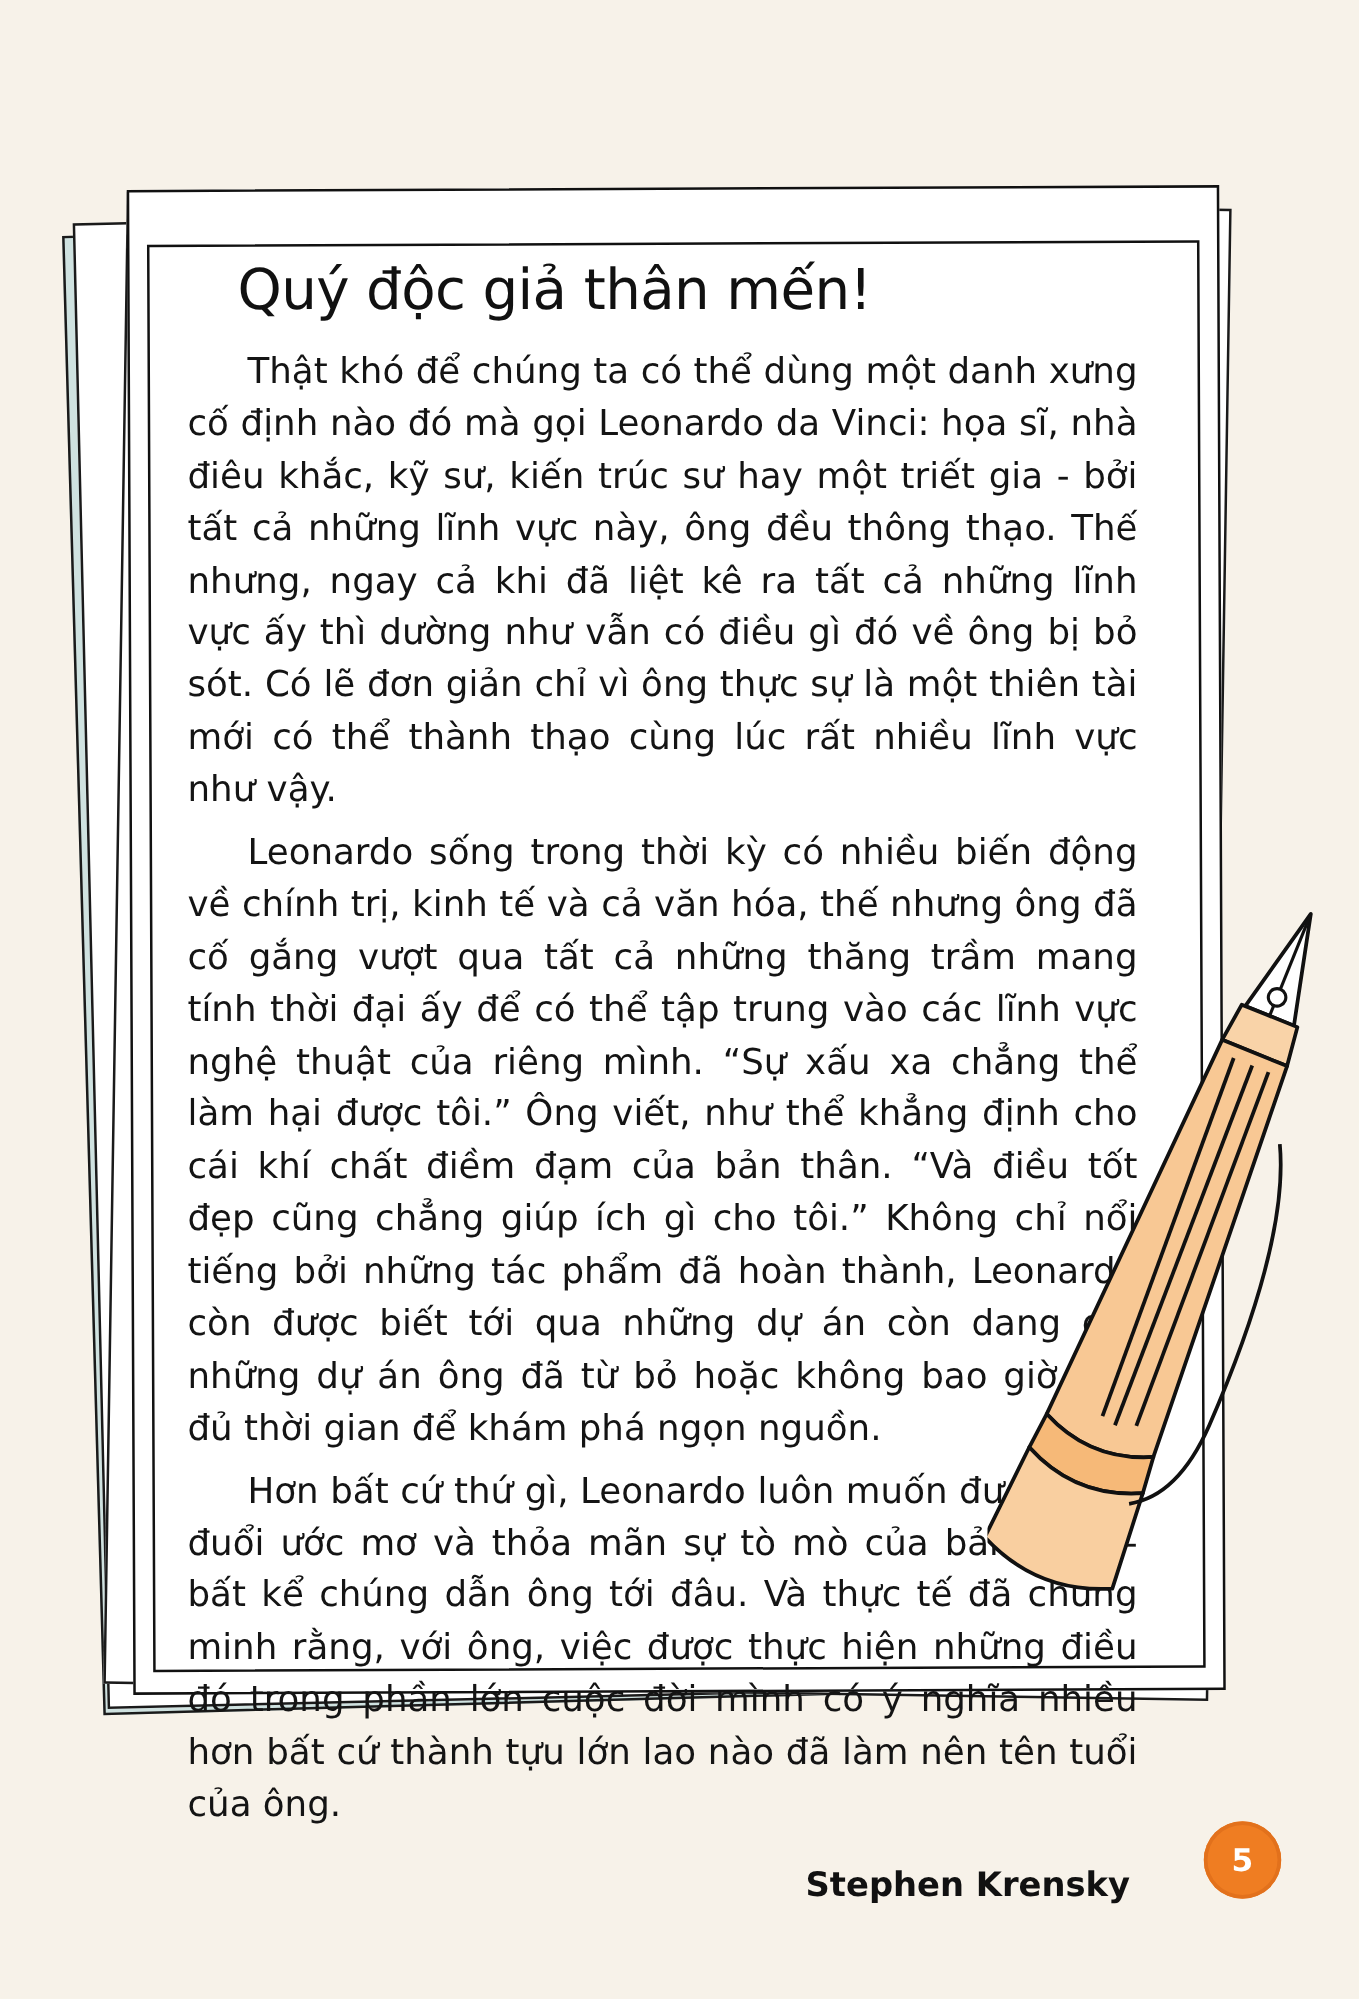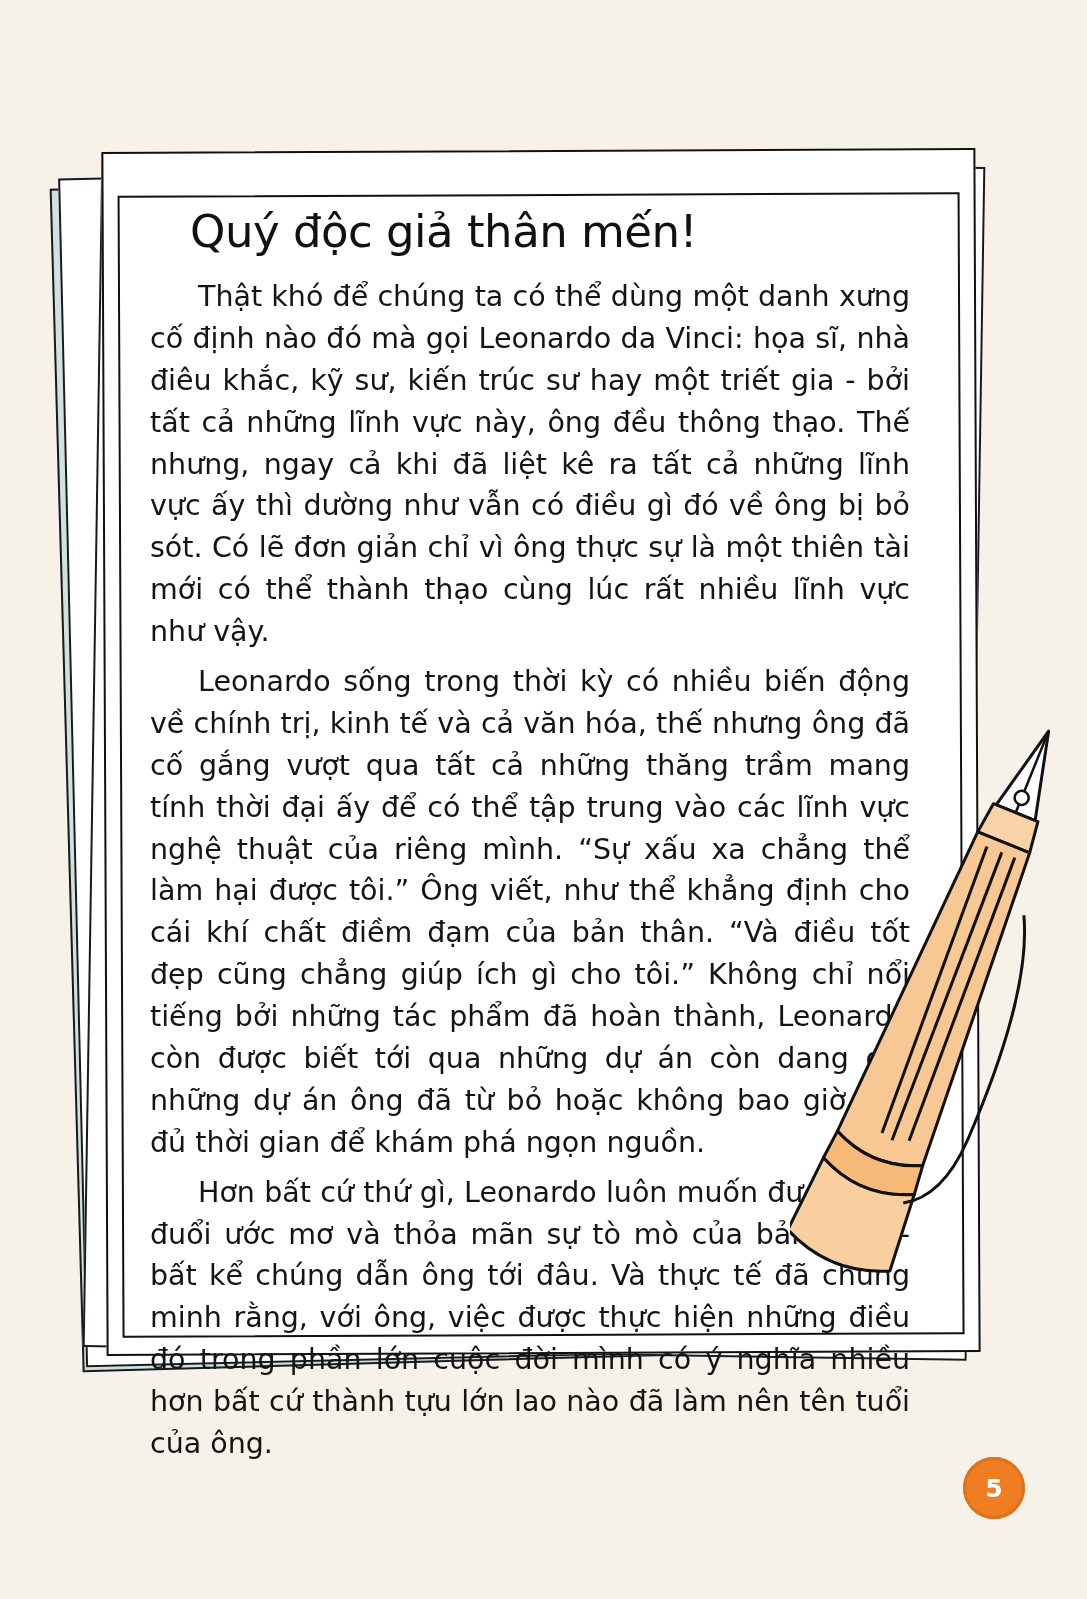--- a/index.html
+++ b/index.html
@@ -149,20 +149,21 @@
   <div class="sheet sheet-mid"></div>
   <div class="sheet sheet-front">
     <div class="sheet-front-inner"></div>
   </div>
 
   <div id="content">
     <h1 id="doc-title">Quý độc giả thân mến!</h1>
     <p class="para">Thật khó để chúng ta có thể dùng một danh xưng cố định nào đó mà gọi Leonardo da Vinci: họa sĩ, nhà điêu khắc, kỹ sư, kiến trúc sư hay một triết gia - bởi tất cả những lĩnh vực này, ông đều thông thạo. Thế nhưng, ngay cả khi đã liệt kê ra tất cả những lĩnh vực ấy thì dường như vẫn có điều gì đó về ông bị bỏ sót. Có lẽ đơn giản chỉ vì ông thực sự là một thiên tài mới có thể thành thạo cùng lúc rất nhiều lĩnh vực như vậy.</p>
     <p class="para">Leonardo sống trong thời kỳ có nhiều biến động về chính trị, kinh tế và cả văn hóa, thế nhưng ông đã cố gắng vượt qua tất cả những thăng trầm mang tính thời đại ấy để có thể tập trung vào các lĩnh vực nghệ thuật của riêng mình. “Sự xấu xa chẳng thể làm hại được tôi.” Ông viết, như thể khẳng định cho cái khí chất điềm đạm của bản thân. “Và điều tốt đẹp cũng chẳng giúp ích gì cho tôi.” Không chỉ nổi tiếng bởi những tác phẩm đã hoàn thành, Leonardo còn được biết tới qua những dự án còn dang dở, những dự án ông đã từ bỏ hoặc không bao giờ còn đủ thời gian để khám phá ngọn nguồn.</p>
     <p class="para last">Hơn bất cứ thứ gì, Leonardo luôn muốn được theo đuổi ước mơ và thỏa mãn sự tò mò của bản thân - bất kể chúng dẫn ông tới đâu. Và thực tế đã chứng minh rằng, với ông, việc được thực hiện những điều đó trong phần lớn cuộc đời mình có ý nghĩa nhiều hơn bất cứ thành tựu lớn lao nào đã làm nên tên tuổi của ông.</p>
+    <div id="signature">Stephen Krensky</div>
   </div>
 
   <svg id="pen" viewBox="0 0 300 620" xmlns="http://www.w3.org/2000/svg">
     <g transform="rotate(22 150 310)">
 
       <path d="M150 20 L171 108 L129 108 Z" fill="#ffffff" stroke="#111" stroke-width="3" stroke-linejoin="round"></path>
       <path d="M150 20 L150 108" stroke="#111" stroke-width="2.5"></path>
       <ellipse cx="150" cy="92" rx="7" ry="7" fill="#ffffff" stroke="#111" stroke-width="2.5"></ellipse>
 
       <path d="M126 108 L174 108 L178 140 L122 140 Z" fill="#f9d3a8" stroke="#111" stroke-width="3" stroke-linejoin="round"></path>

